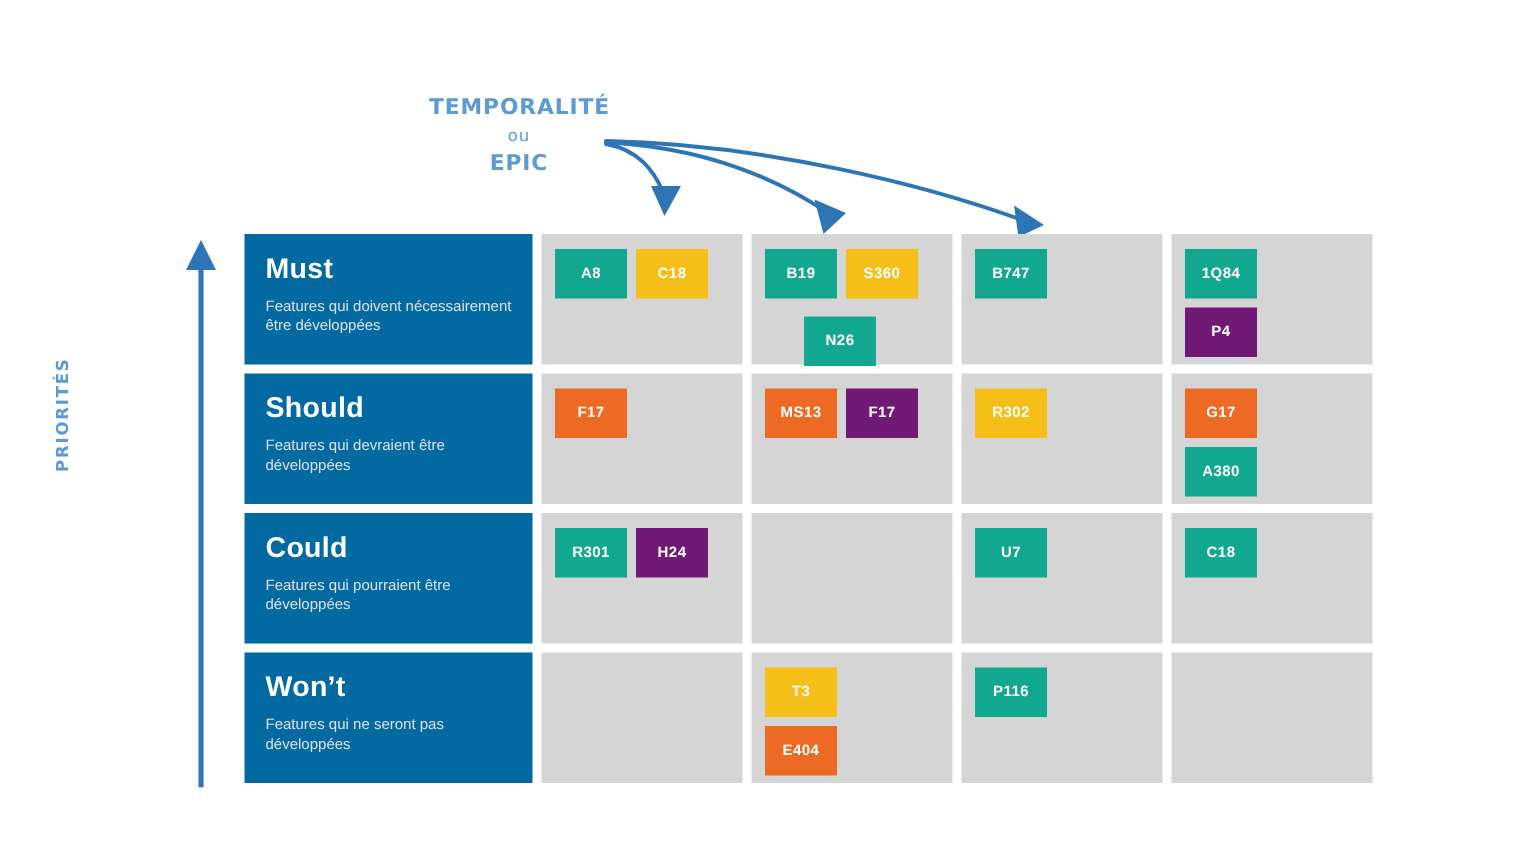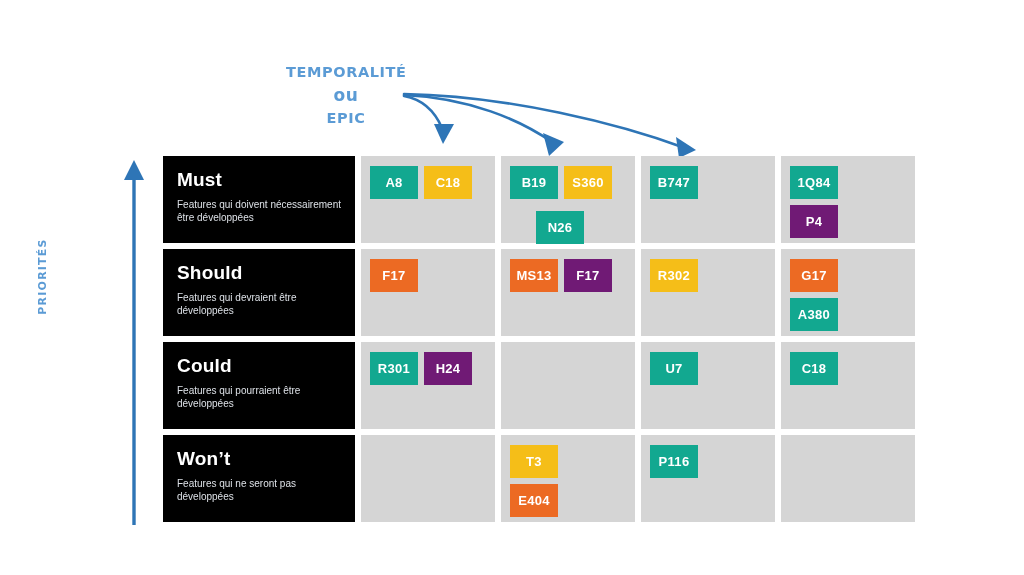--- a/index.html
+++ b/index.html
@@ -35,22 +35,22 @@
     line-height: 1.45;
     user-select: none;
   }
   .annotation .a-line1 {
     display: block;
     font-size: 14.5px;
     font-weight: 700;
   }
   .annotation .a-line2 {
     display: block;
-    font-size: 17px;
-    font-weight: 700;
+    font-size: 11px;
+    font-weight: 400;
   }
   .annotation .a-line3 {
     display: block;
     font-size: 14.5px;
     font-weight: 700;
   }
 
   
   #arrows {
     position: absolute;
@@ -98,21 +98,21 @@
   .matrix-row {
     flex: 1 1 0;
     display: flex;
     gap: 6px;
     min-height: 0;
   }
 
   .row-header {
     width: 192px;
     flex: 0 0 192px;
-    background: #000000;
+    background: #0369a1;
     color: #ffffff;
     padding: 14px 14px 10px 14px;
     box-sizing: border-box;
   }
   .row-title {
     font-size: 19px;
     font-weight: 700;
     letter-spacing: 0.2px;
     line-height: 1.1;
     margin-bottom: 7px;
@@ -143,21 +143,21 @@
 
   .card {
     height: 33px;
     min-width: 48px;
     padding: 0 3px;
     box-sizing: border-box;
     display: flex;
     align-items: center;
     justify-content: center;
     color: #ffffff;
-    font-size: 13px;
+    font-size: 10px;
     font-weight: 700;
     letter-spacing: 0.3px;
     white-space: nowrap;
     user-select: none;
   }
   .card.teal   { background: #12A890; }
   .card.yellow { background: #F5BE18; }
   .card.orange { background: #EC6A23; }
   .card.blue   { background: #701a75; }
 

